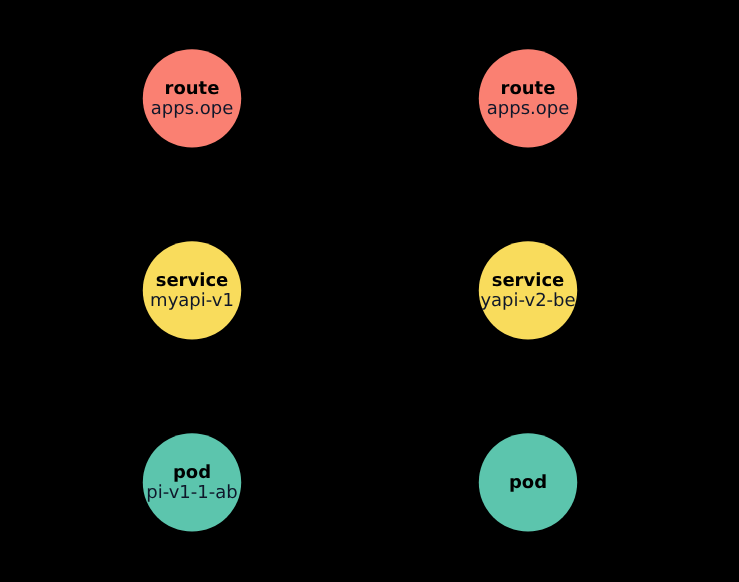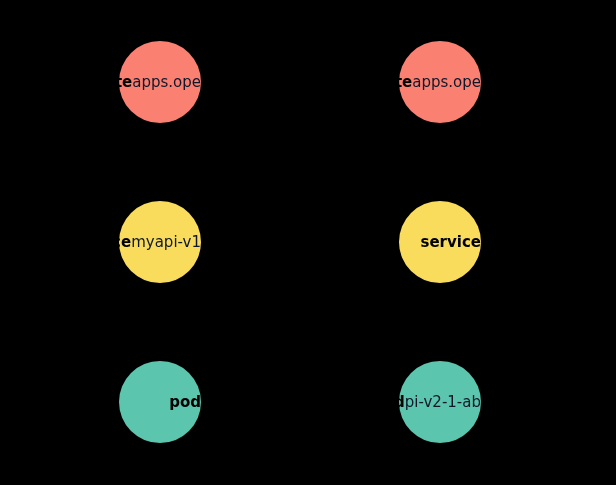--- a/index.html
+++ b/index.html
@@ -44,23 +44,23 @@
     font-size: 15px;
     font-weight: normal;
     color: #0f172a;
     line-height: 1.12;
     white-space: nowrap;
     text-align: center;
     margin-top: 1px;
   }
   .node-label-stack {
     display: flex;
-    flex-direction: row;
+    flex-direction: column;
     align-items: center;
-    justify-content: flex-end;
+    justify-content: center;
     width: 82px;
   }
 </style>
 </head>
 <body>
 
 <div id="graph-canvas">
 
   <div class="graph-node" style="left:119px; top:41px; background:#FA8072;">
     <div class="node-label-stack">
@@ -79,29 +79,30 @@
   <div class="graph-node" style="left:119px; top:201px; background:#F9DC5C;">
     <div class="node-label-stack">
       <div class="node-kind">service</div>
       <div class="node-name">myapi-v1</div>
     </div>
   </div>
 
   <div class="graph-node" style="left:399px; top:201px; background:#F9DC5C;">
     <div class="node-label-stack">
       <div class="node-kind">service</div>
+      <div class="node-name">yapi-v2-be</div>
     </div>
   </div>
 
   <div class="graph-node" style="left:119px; top:361px; background:#5CC5AD;">
     <div class="node-label-stack">
       <div class="node-kind">pod</div>
+      <div class="node-name">pi-v1-1-ab</div>
     </div>
   </div>
 
   <div class="graph-node" style="left:399px; top:361px; background:#5CC5AD;">
     <div class="node-label-stack">
       <div class="node-kind">pod</div>
-      <div class="node-name">pi-v2-1-ab</div>
     </div>
   </div>
 
 </div>
 
 </body></html>

